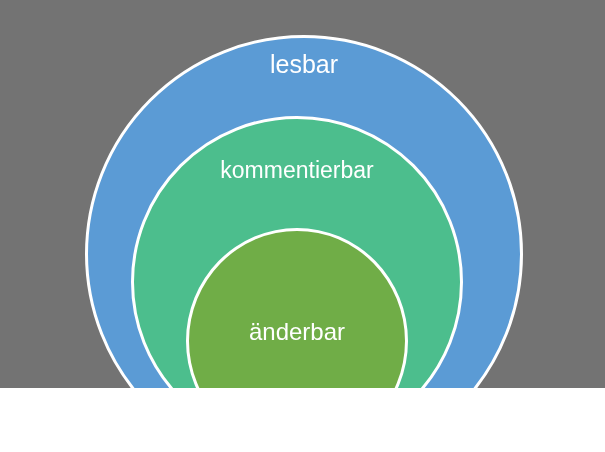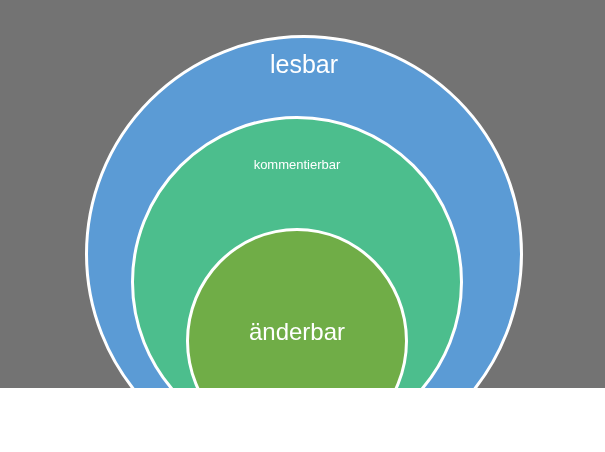--- a/index.html
+++ b/index.html
@@ -45,21 +45,21 @@
   .circle-label {
     color: #ffffff;
     display: block;
   }
   .label-outer {
     padding-top: 12px;
     font-size: 25px;
   }
   .label-middle {
     padding-top: 38px;
-    font-size: 13px;
+    font-size: 23px;
   }
   .label-inner {
     font-size: 24px;
     padding-bottom: 18px;
   }
 </style>
 </head>
 <body>
 
 <div class="canvas">

